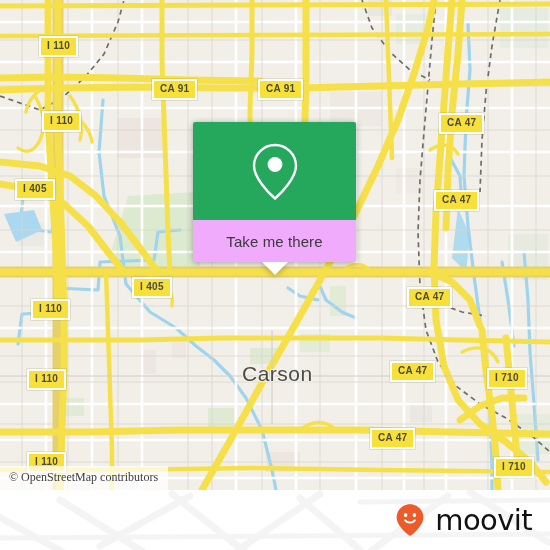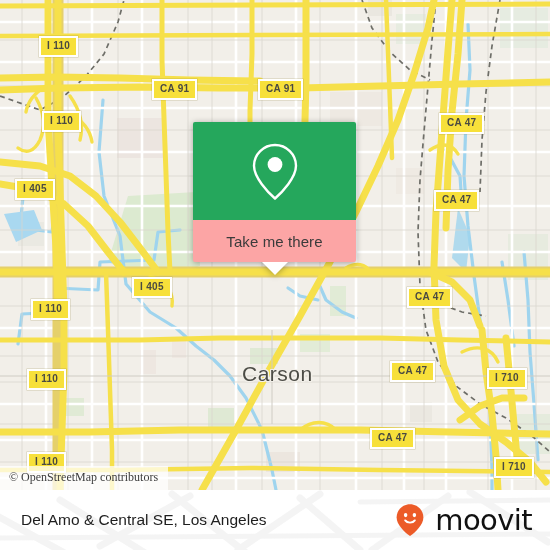--- a/index.html
+++ b/index.html
@@ -68,21 +68,21 @@
   #popup-head {
     height: 98px;
     background: #25a75c;
     border-radius: 2px 2px 0 0;
     display: flex;
     align-items: center;
     justify-content: center;
   }
   #popup-body {
     height: 42px;
-    background: #fca5a5;
+    background: #f0abfc;
     border-radius: 0 0 2px 2px;
     display: flex;
     align-items: center;
     justify-content: center;
   }
   #popup-label {
     color: #3b3b3b;
     font-size: 15px;
     letter-spacing: .1px;
     font-family: "Liberation Sans", sans-serif;
@@ -364,21 +364,20 @@
         <path d="M172 56 L250 118"></path>
         <path d="M300 60 L360 112"></path>
         <path d="M100 108 L190 58"></path>
         <path d="M238 112 L320 56"></path>
         <path d="M372 112 L448 58"></path>
         <path d="M470 54 L548 104"></path>
         <path d="M-10 100 L560 96" stroke-width="5"></path>
         <path d="M360 64 L560 62" stroke-width="5"></path>
       </g>
     </svg>
-    <div id="footer-title">Del Amo &amp; Central SE, Los Angeles</div>
     <div id="brand">
       <svg width="30" height="34" viewBox="0 0 30 34">
         <path d="M15 1.2 C7.5 1.2 1.6 7.1 1.6 14.4 C1.6 21.5 9.7 29.3 15 33
                  C20.3 29.3 28.4 21.5 28.4 14.4 C28.4 7.1 22.5 1.2 15 1.2 Z" fill="#ec5b28"></path>
         <ellipse cx="10.6" cy="12.1" rx="1.75" ry="2.1" fill="#ffffff"></ellipse>
         <ellipse cx="19.4" cy="12.1" rx="1.75" ry="2.1" fill="#ffffff"></ellipse>
         <path d="M10.2 17.4 C12.2 20.4 17.8 20.4 19.8 17.4" stroke="#ffffff" stroke-width="1.9" fill="none" stroke-linecap="round"></path>
       </svg>
       <span id="brand-wordmark">moovit</span>
     </div>

